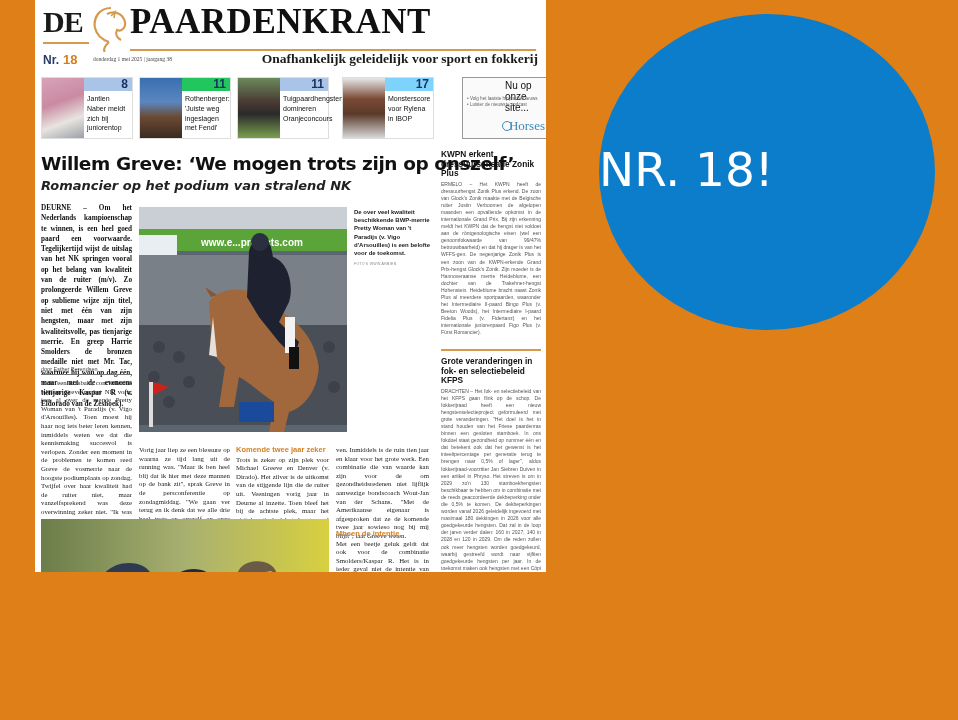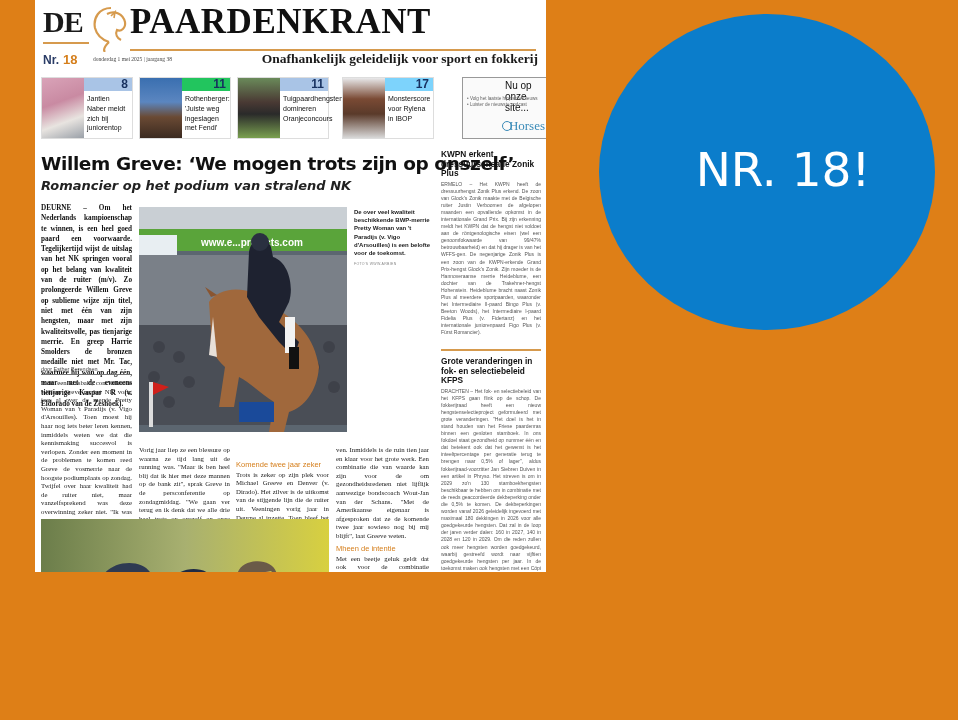--- a/index.html
+++ b/index.html
@@ -37,41 +37,41 @@
   .subhead { position: absolute; left: 6px; top: 178px; font-family: "DejaVu Sans", sans-serif; font-style: italic; font-size: 13px; color: #222; }
 
   .lead { position: absolute; left: 6px; top: 203px; width: 91px; font-family: "Liberation Serif", serif; font-weight: bold; font-size: 7.2px; line-height: 10.3px; color: #111; text-align: justify; }
   .byline { position: absolute; left: 6px; top: 366px; width: 91px; font-family: "Liberation Sans", sans-serif; font-size: 5.5px; color: #444; border-bottom: 1px solid #777; padding-bottom: 2px; }
   .body-text { font-family: "Liberation Serif", serif; font-size: 6.8px; line-height: 8.6px; color: #222; text-align: justify; position: absolute; }
   .col1 { left: 6px; top: 379px; width: 91px; }
   .col2 { left: 104px; top: 446px; width: 91px; }
   .col3 { left: 201px; top: 446px; width: 93px; }
   .col4 { left: 301px; top: 446px; width: 93px; }
   .col4b { left: 301px; top: 530px; width: 93px; }
-  .sec-head { font-family: "Liberation Sans", sans-serif; font-size: 7.5px; color: #d57f1c; font-weight: normal; display: block; margin-bottom: 1px; margin-top: 15px; }
+  .sec-head { font-family: "Liberation Sans", sans-serif; font-size: 7.5px; color: #d57f1c; font-weight: bold; display: block; margin-bottom: 1px; }
   .continued { position: absolute; left: 301px; top: 706px; width: 93px; text-align: right; font-family: "Liberation Sans", sans-serif; font-size: 5.5px; font-weight: bold; color: #111; }
 
   .photo-main { position: absolute; left: 104px; top: 207px; width: 208px; height: 225px; overflow: hidden; }
   .main-caption { position: absolute; left: 319px; top: 208px; width: 80px; font-family: "Liberation Sans", sans-serif; font-weight: bold; font-size: 6px; line-height: 8.2px; color: #222; }
   .main-caption .credit { display: block; font-weight: normal; font-size: 3.5px; color: #888; margin-top: 3px; letter-spacing: 0.3px; }
 
   .photo-second { position: absolute; left: 6px; top: 519px; width: 288px; height: 178px; overflow: hidden; }
   .second-caption { position: absolute; left: 6px; top: 697px; width: 288px; font-family: "Liberation Sans", sans-serif; font-size: 5.5px; line-height: 7.5px; color: #333; }
 
   
   .rcol { position: absolute; left: 406px; width: 100px; font-family: Liberation Sans, sans-serif; color: #333; }
   .rcol .rhead { font-weight: bold; font-size: 8.3px; line-height: 9.5px; color: #111; }
   .rcol .rbody { font-size: 5px; line-height: 7.1px; color: #555; text-align: justify; margin-top: 2px; }
   .rcol1 { top: 150px; }
   .rcol2 { top: 357px; }
   .rdivider { position: absolute; left: 406px; top: 349px; width: 100px; height: 2px; background: #d69a4d; }
 
   
   .circle { position: absolute; left: 599px; top: 14px; width: 336px; height: 316px; background: #0B7DCB; border-radius: 50%; }
-  .circle-text { position: absolute; left: 0; right: 0; top: 128px; text-align: center; font-family: "DejaVu Sans", sans-serif; font-size: 47px; color: #fff; letter-spacing: 0px; padding-left: 32px; }
+  .circle-text { position: absolute; left: 0; right: 0; top: 128px; text-align: left; font-family: "DejaVu Sans", sans-serif; font-size: 47px; color: #fff; letter-spacing: 0px; }
 </style>
 </head>
 <body>
 
 <div class="page">
 
   <div class="masthead">
     <span class="logo-de">DE</span>
     <div class="logo-rule-left"></div>
     <svg class="logo-horse" viewBox="0 0 48 48">

